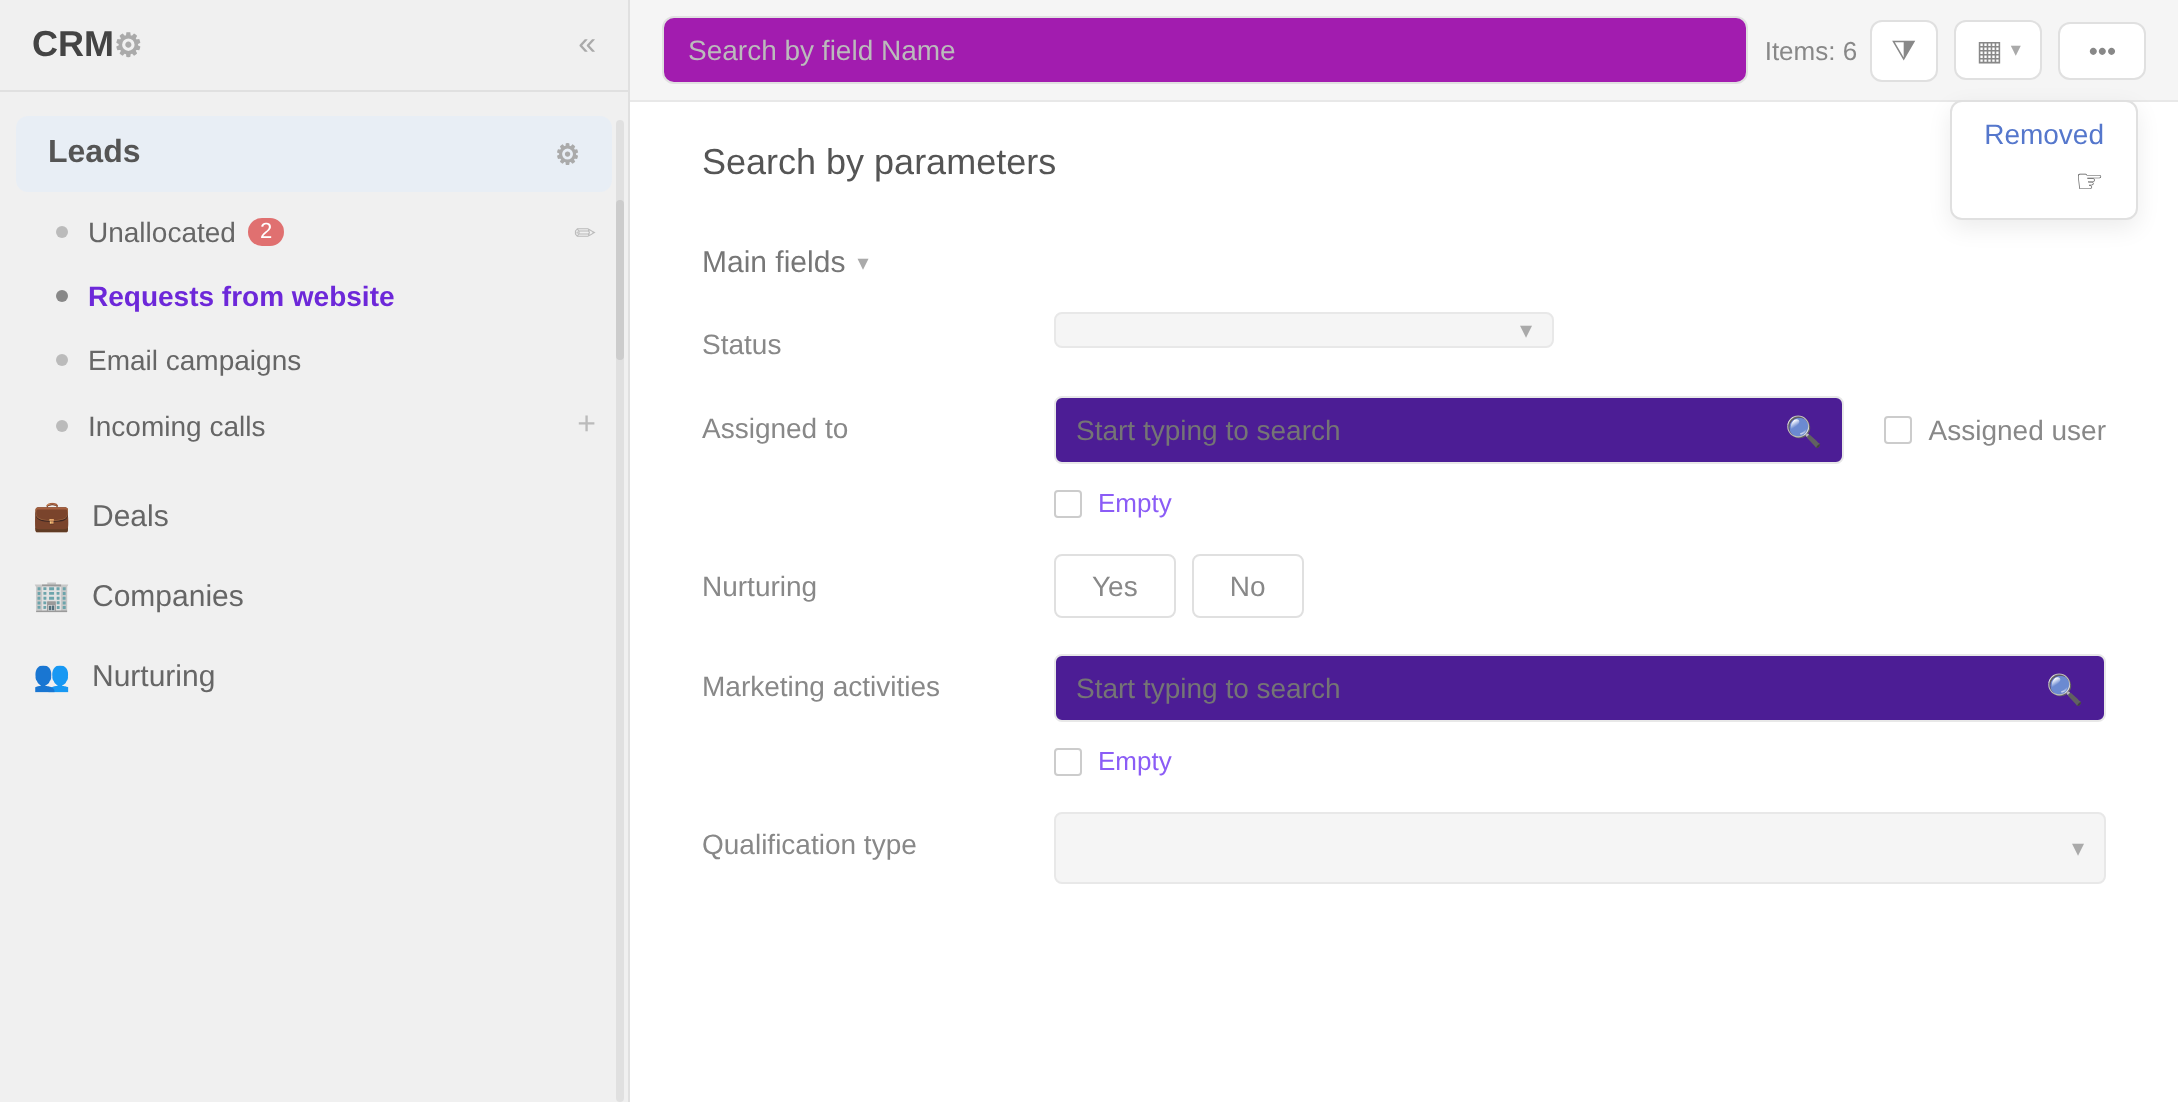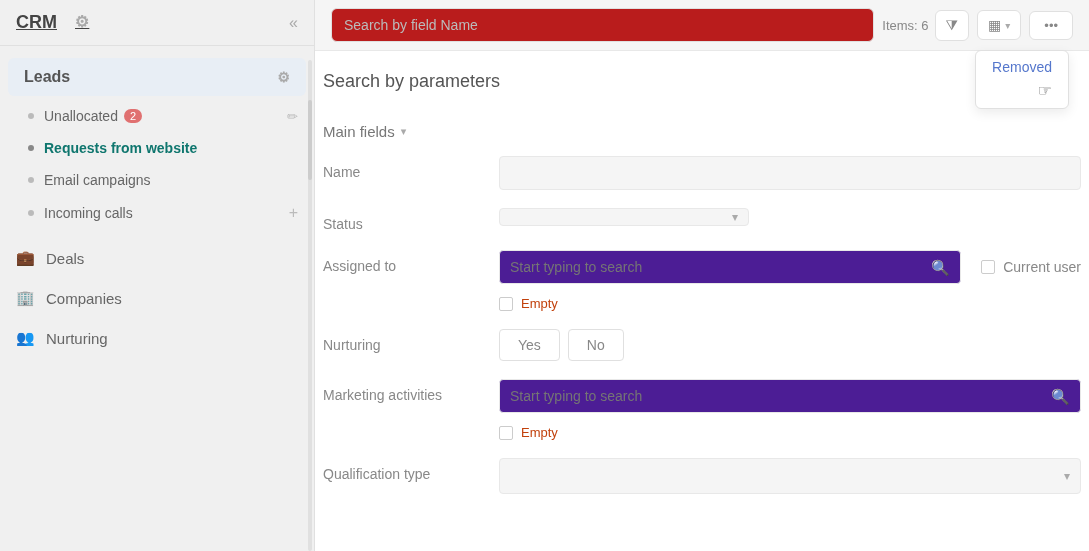--- a/index.html
+++ b/index.html
@@ -20,25 +20,25 @@
     .sidebar-header {
       display: flex;
       align-items: center;
       justify-content: space-between;
       padding: 12px 16px;
       border-bottom: 1px solid #e0e0e0;
     }
 
     .crm-title {
       display: flex;
-      gap: 18px;
+      align-items: center;
+      gap: 0;
       font-size: 18px;
       font-weight: 600;
       color: #444;
-      text-decoration: underline;
     }
 
     .gear-icon, .collapse-icon {
       color: #aaa;
       cursor: pointer;
       font-size: 16px;
     }
 
     .sidebar-section {
       padding: 8px 0;
@@ -67,21 +67,21 @@
       align-items: center;
       padding: 8px 16px 8px 28px;
       font-size: 14px;
       color: #666;
       cursor: pointer;
       position: relative;
     }
 
     .sidebar-item.active {
       font-weight: 600;
-      color: #0f766e;
+      color: #6d28d9;
     }
 
     .sidebar-item .dot {
       width: 6px;
       height: 6px;
       background: #bbb;
       border-radius: 50%;
       margin-right: 10px;
       flex-shrink: 0;
     }
@@ -163,21 +163,21 @@
       display: flex;
       align-items: center;
       padding: 8px 16px;
       background: #f5f5f5;
       border-bottom: 1px solid #e8e8e8;
       gap: 8px;
     }
 
     .search-box {
       flex: 1;
-      background: #b91c1c;
+      background: #a21caf;
       border: 1px solid #e0e0e0;
       border-radius: 6px;
       padding: 8px 12px;
       font-size: 14px;
       color: #aaa;
       display: flex;
       align-items: center;
     }
 
     .items-count {
@@ -220,21 +220,21 @@
       cursor: pointer;
       color: #888;
       font-size: 13px;
     }
 
     
     .search-panel {
       background: white;
       flex: 1;
       overflow-y: auto;
-      padding: 20px 8px;
+      padding: 20px 36px;
     }
 
     .search-panel-title {
       font-size: 18px;
       font-weight: 400;
       color: #555;
       margin-bottom: 20px;
     }
 
     .section-toggle {
@@ -356,21 +356,21 @@
 
     .empty-row {
       display: flex;
       align-items: center;
       gap: 8px;
       margin-top: 6px;
     }
 
     .empty-label {
       font-size: 13px;
-      color: #c2410c;
+      color: #8b5cf6;
     }
 
     .toggle-btn {
       padding: 7px 18px;
       border: 1px solid #e0e0e0;
       border-radius: 4px;
       background: white;
       font-size: 14px;
       color: #888;
       cursor: pointer;
@@ -514,47 +514,41 @@
   </div>
 
   <div class="search-panel">
     <div class="search-panel-title">Search by parameters</div>
 
     <div class="section-toggle">
       <span>Main fields</span>
       <span style="font-size:11px; color:#aaa;">▾</span>
     </div>
 
-    <div class="field-row">
-      <div class="field-label">Name</div>
-      <div class="field-control">
-        <input class="text-input" type="text" value="" style="">
-      </div>
-    </div>
 
     <div class="field-row">
       <div class="field-label">Status</div>
       <div class="field-control">
         <div class="select-wrapper">
           <span class="chevron">▾</span>
         </div>
       </div>
     </div>
 
     <div class="field-row">
       <div class="field-label">Assigned to</div>
       <div class="field-control">
         <div class="assigned-row">
           <div class="search-input-wrapper">
             <input type="text" placeholder="Start typing to search" style="background: transparent; border: none; outline: none; font-size: 14px; color: rgb(170, 170, 170); width: 100%;">
             <span class="search-icon">🔍</span>
           </div>
           <div class="current-user-wrapper">
             <div class="checkbox"></div>
-            <span class="current-user-label">Current user</span>
+            <span class="current-user-label">Assigned user</span>
           </div>
         </div>
         <div class="empty-row">
           <div class="checkbox"></div>
           <span class="empty-label">Empty</span>
         </div>
       </div>
     </div>
 
     <div class="field-row">

